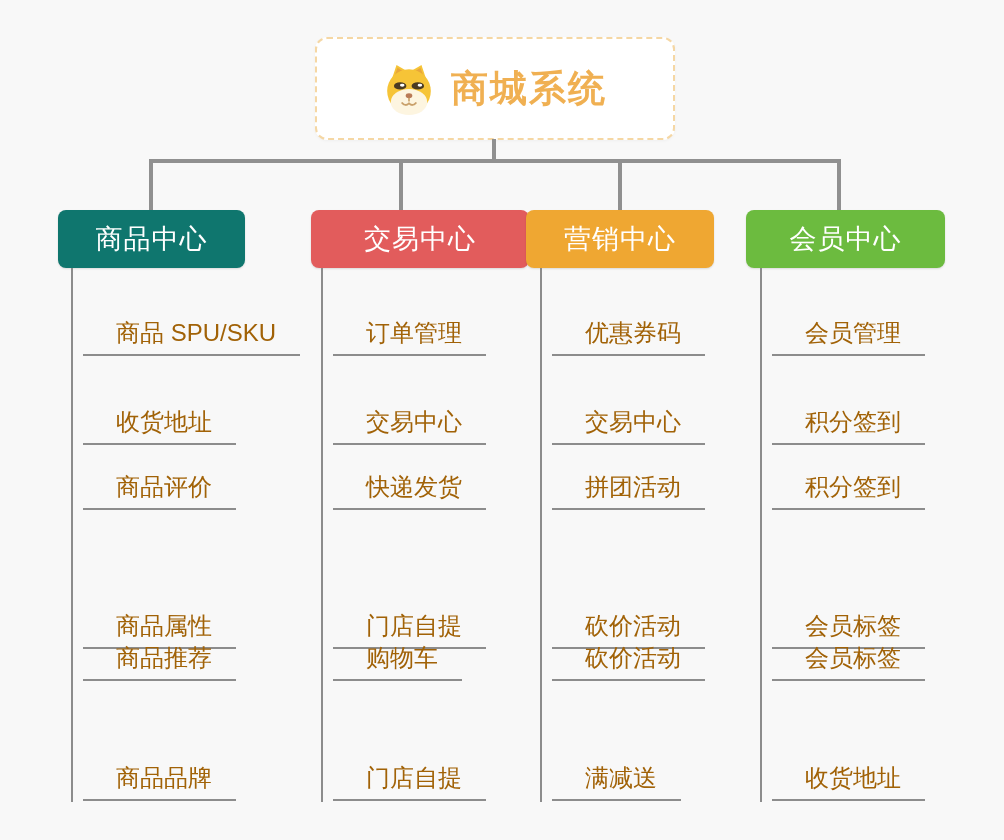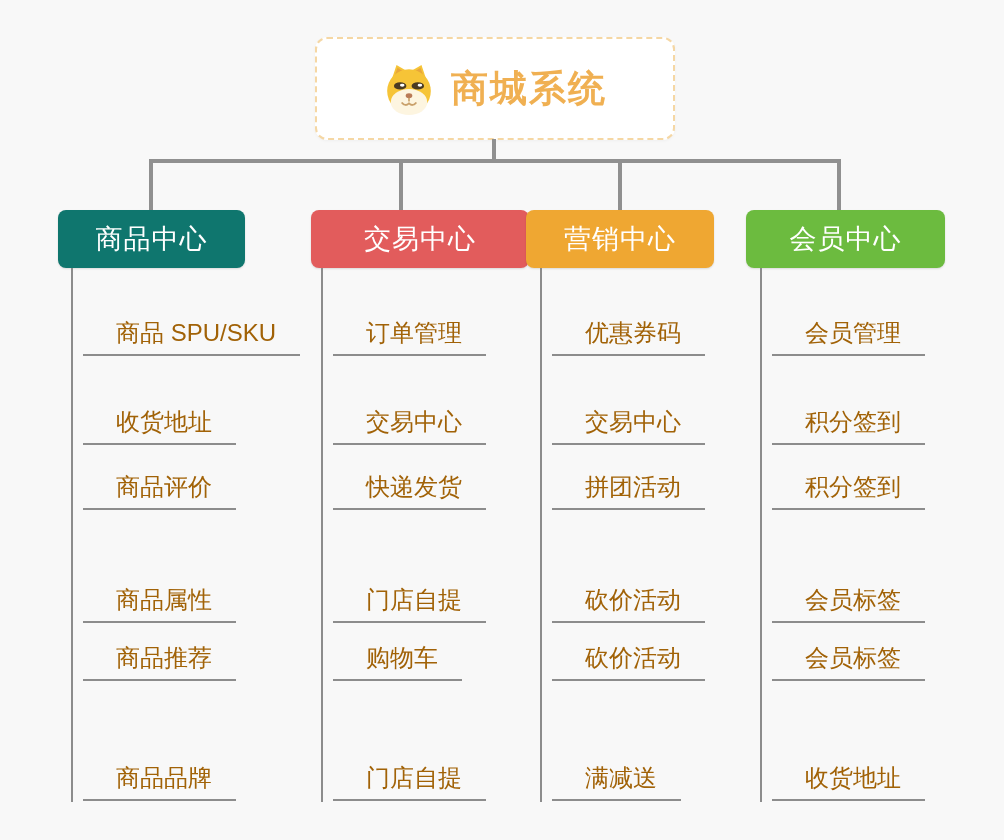--- a/index.html
+++ b/index.html
@@ -42,21 +42,21 @@
   .b3{left:746px;width:199px;}
 
   
   .leaf{
     position:absolute;height:40px;box-sizing:border-box;
     padding:0 24px 6px 33px;
     border-bottom:2px solid #8C8C8C;
     font-size:24px;color:#a16207;line-height:34px;white-space:nowrap;margin-left:12px;
   }
   .c0{left:71px}.c1{left:321px}.c2{left:540px}.c3{left:760px}
-  .r0{top:316px}.r1{top:405px}.r2{top:470px}.r3{top:583px}.r4{top:641px}.r5{top:761px}
+  .r0{top:316px}.r1{top:405px}.r2{top:470px}.r3{top:609px}.r4{top:641px}.r5{top:761px}
 </style>
 </head>
 <body>
 
 <div class="abs root-node">
   <svg class="root-icon" viewBox="0 0 50 50">
     <polygon points="8,17 13,2 25,9" fill="#F6C437"></polygon>
     <polygon points="42,17 37,2 25,9" fill="#F6C437"></polygon>
     <polygon points="10.5,14 14,4.5 21,9" fill="#E8A63A"></polygon>
     <polygon points="39.5,14 36,4.5 29,9" fill="#E8A63A"></polygon>

